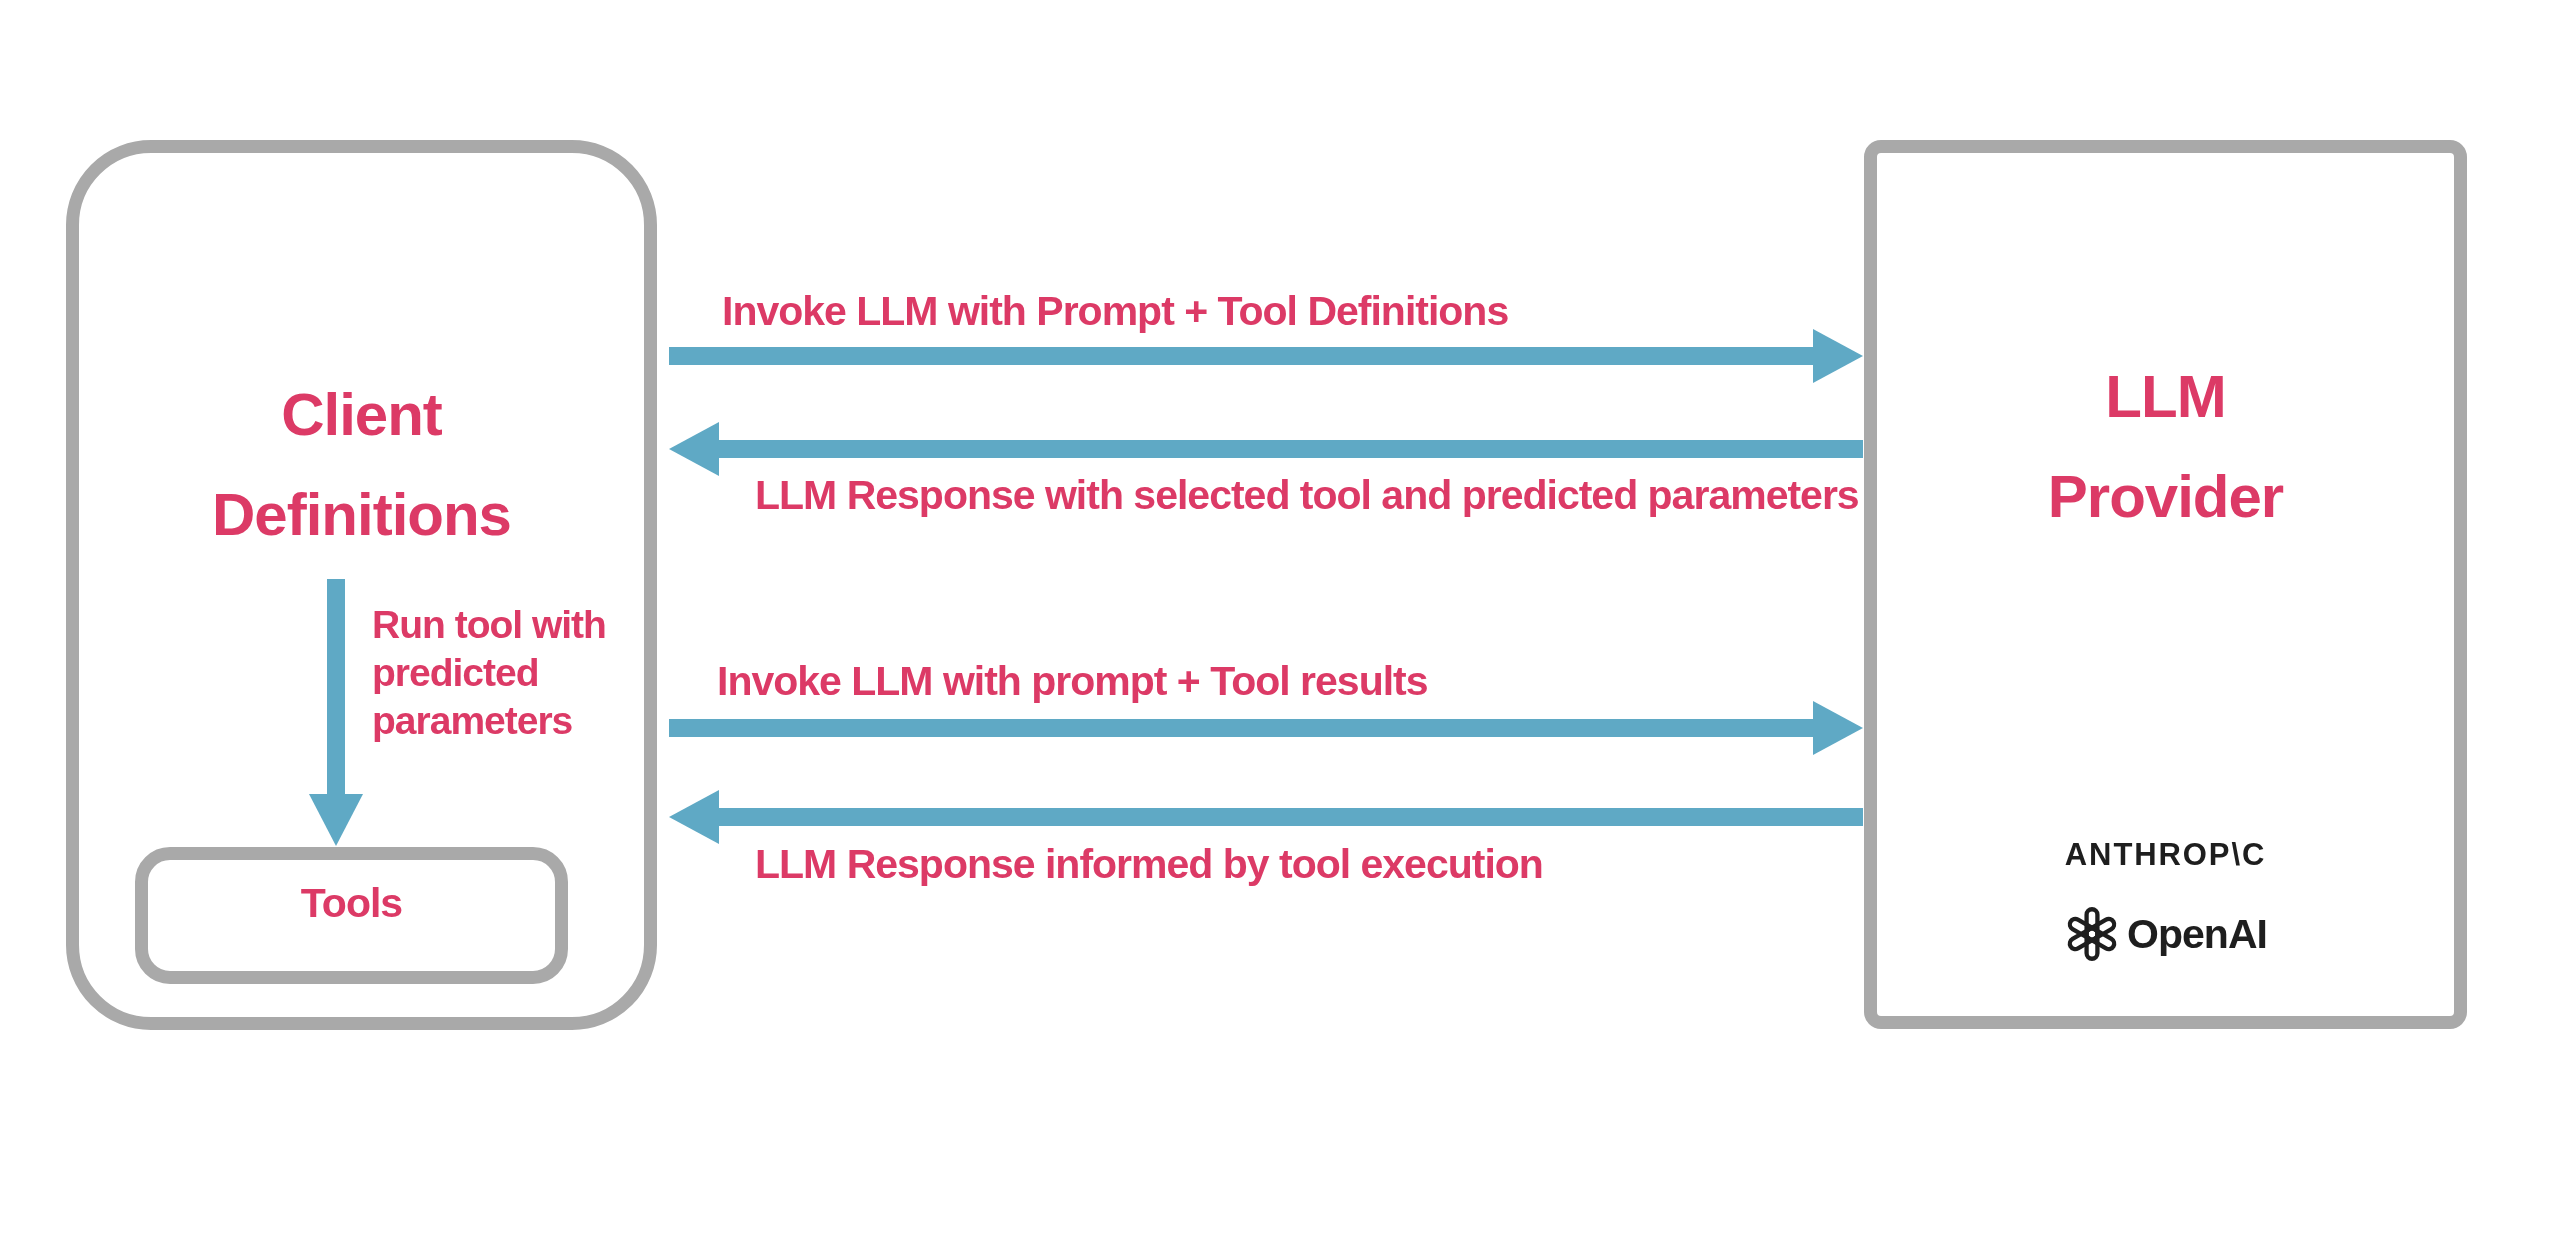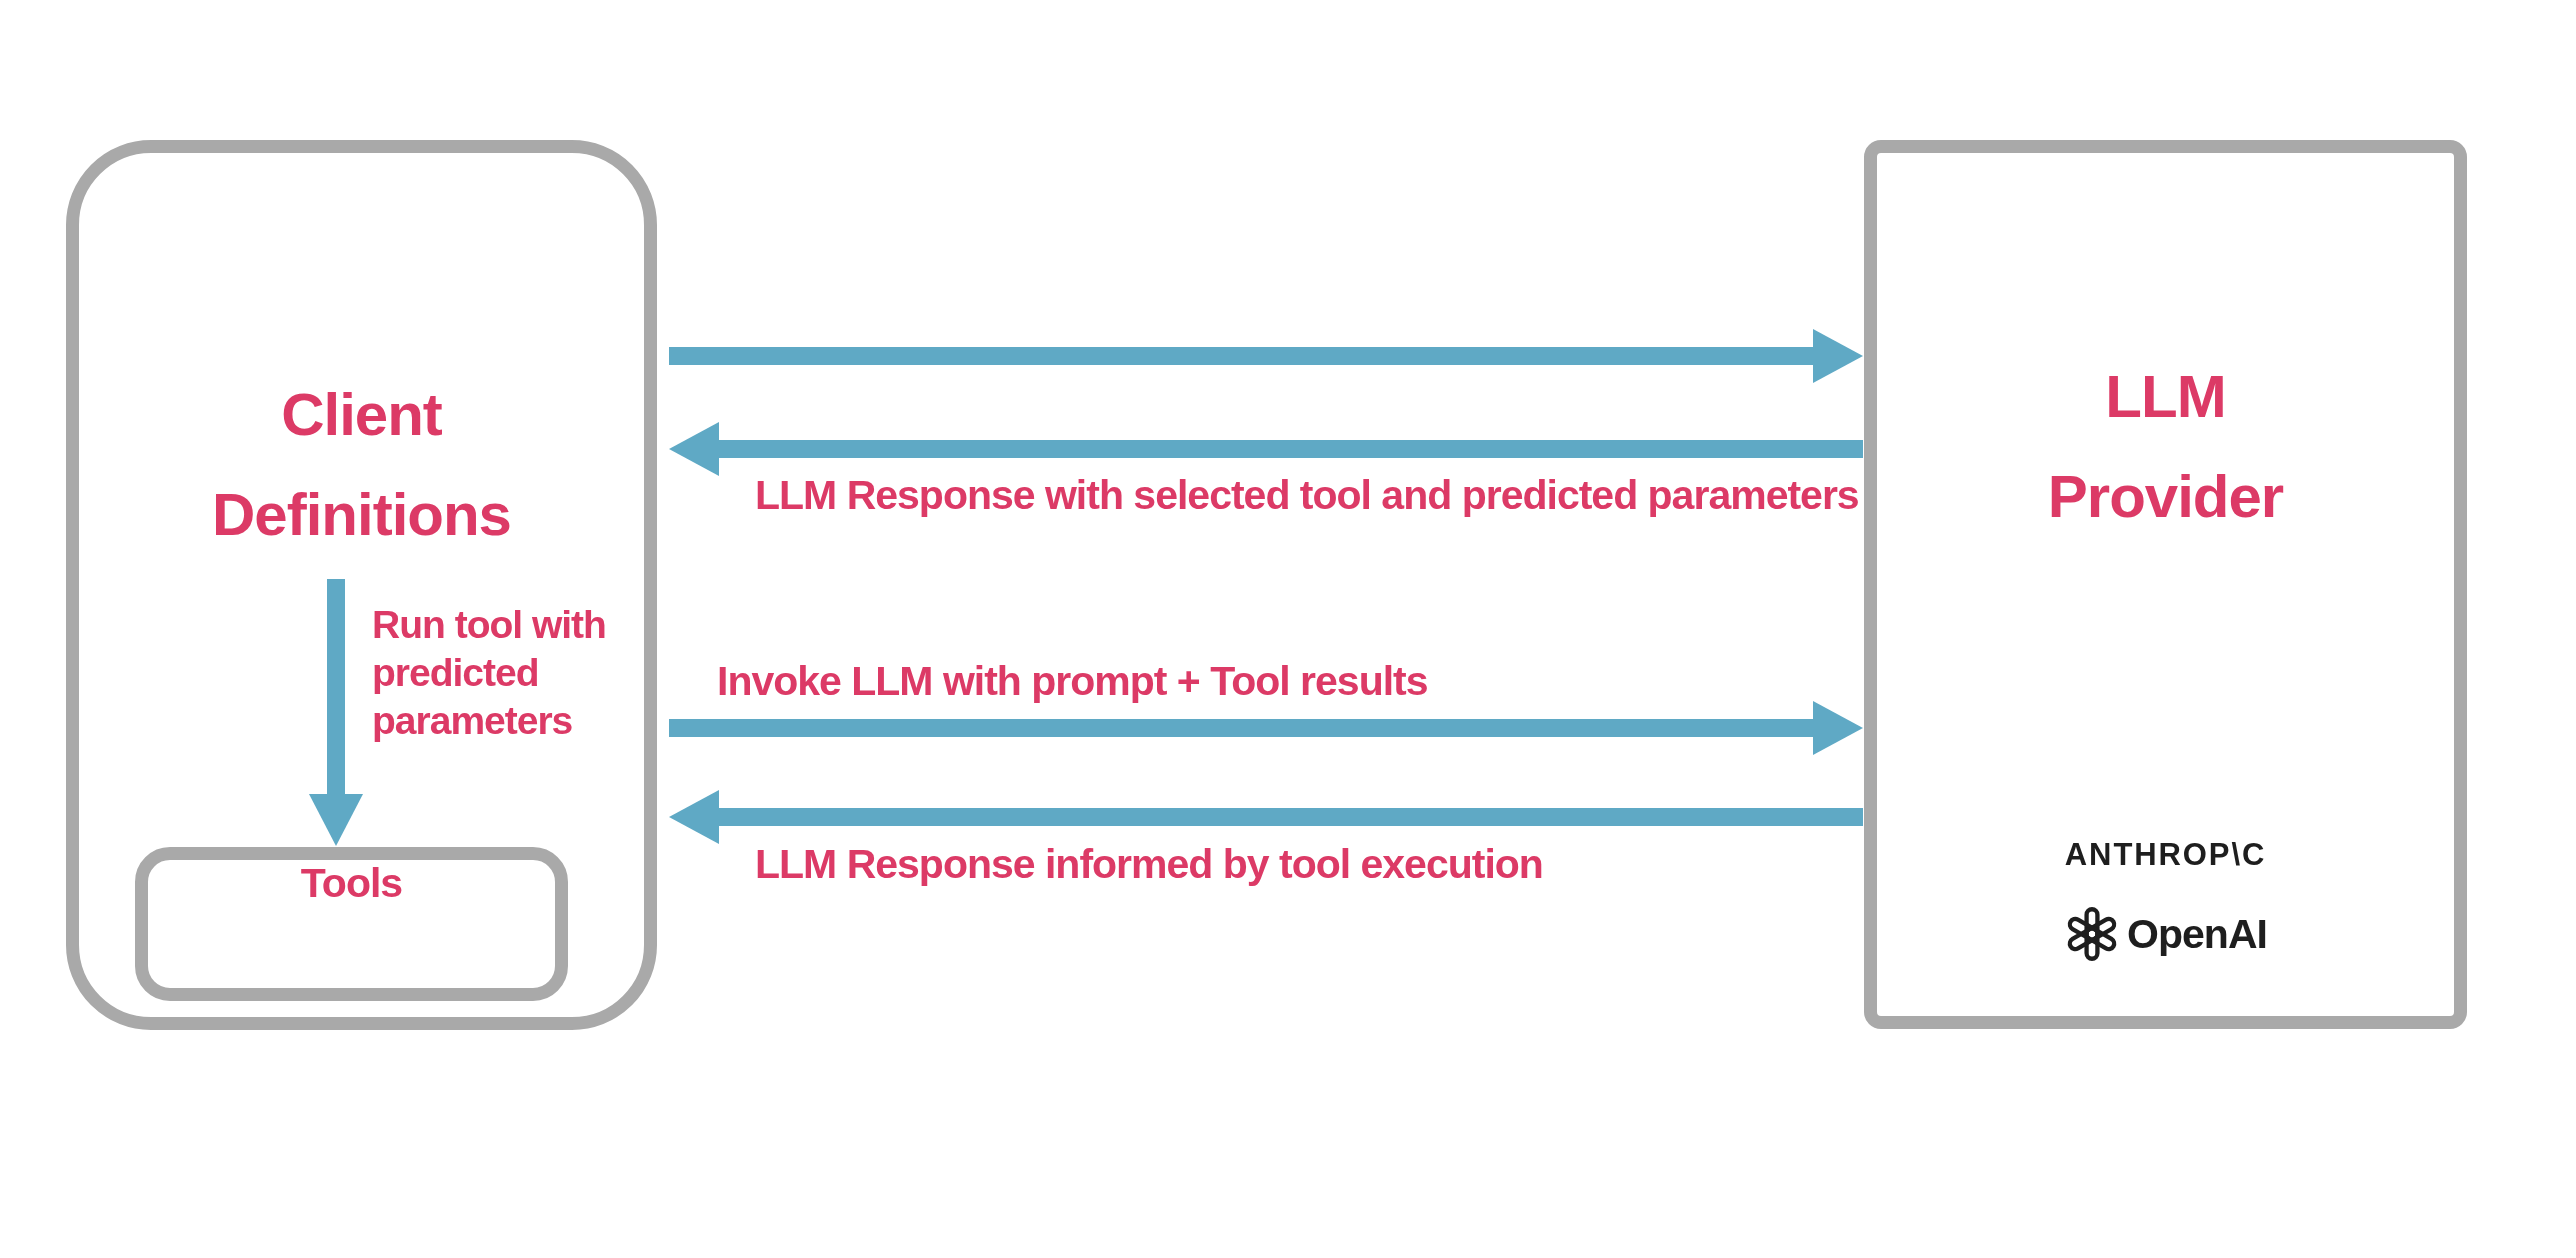--- a/index.html
+++ b/index.html
@@ -84,26 +84,26 @@
     font-weight: bold;
     line-height: 48px;
     letter-spacing: -1px;
     color: var(--color-pink);
   }
 
   
   .tools-box {
     position: absolute;
     left: 56px; top: 694px;
-    width: 433px; height: 154px;
+    width: 433px; height: 137px;
     border: 13.5px solid var(--color-gray);
     border-radius: 35px;
     background: var(--color-background);
     display: flex;
-    align-items: flex-start;
+    align-items: center;
     justify-content: center;
     padding-bottom: 25px;
   }
   .tools-label {
     font-size: 41px;
     font-weight: bold;
     color: var(--color-pink);
     letter-spacing: -1px;
   }
 
@@ -224,20 +224,21 @@
           <rect x="-5.8" y="-26.5" width="11.6" height="33" rx="5.8" transform="rotate(120)"></rect>
           <rect x="-5.8" y="-26.5" width="11.6" height="33" rx="5.8" transform="rotate(180)"></rect>
           <rect x="-5.8" y="-26.5" width="11.6" height="33" rx="5.8" transform="rotate(240)"></rect>
           <rect x="-5.8" y="-26.5" width="11.6" height="33" rx="5.8" transform="rotate(300)"></rect>
         </g>
       </svg>
       <span class="logo-openai-text">OpenAI</span>
     </div>
   </div>
 
+  <div class="msg-label label-1">Invoke LLM with Prompt + Tool Definitions</div>
   <div class="h-arrow arrow-1">
     <div class="shaft"></div>
     <div class="head-right"></div>
   </div>
 
   <div class="h-arrow arrow-2">
     <div class="head-left"></div>
     <div class="shaft"></div>
   </div>
   <div class="msg-label label-2">LLM Response with selected tool and predicted parameters</div>

